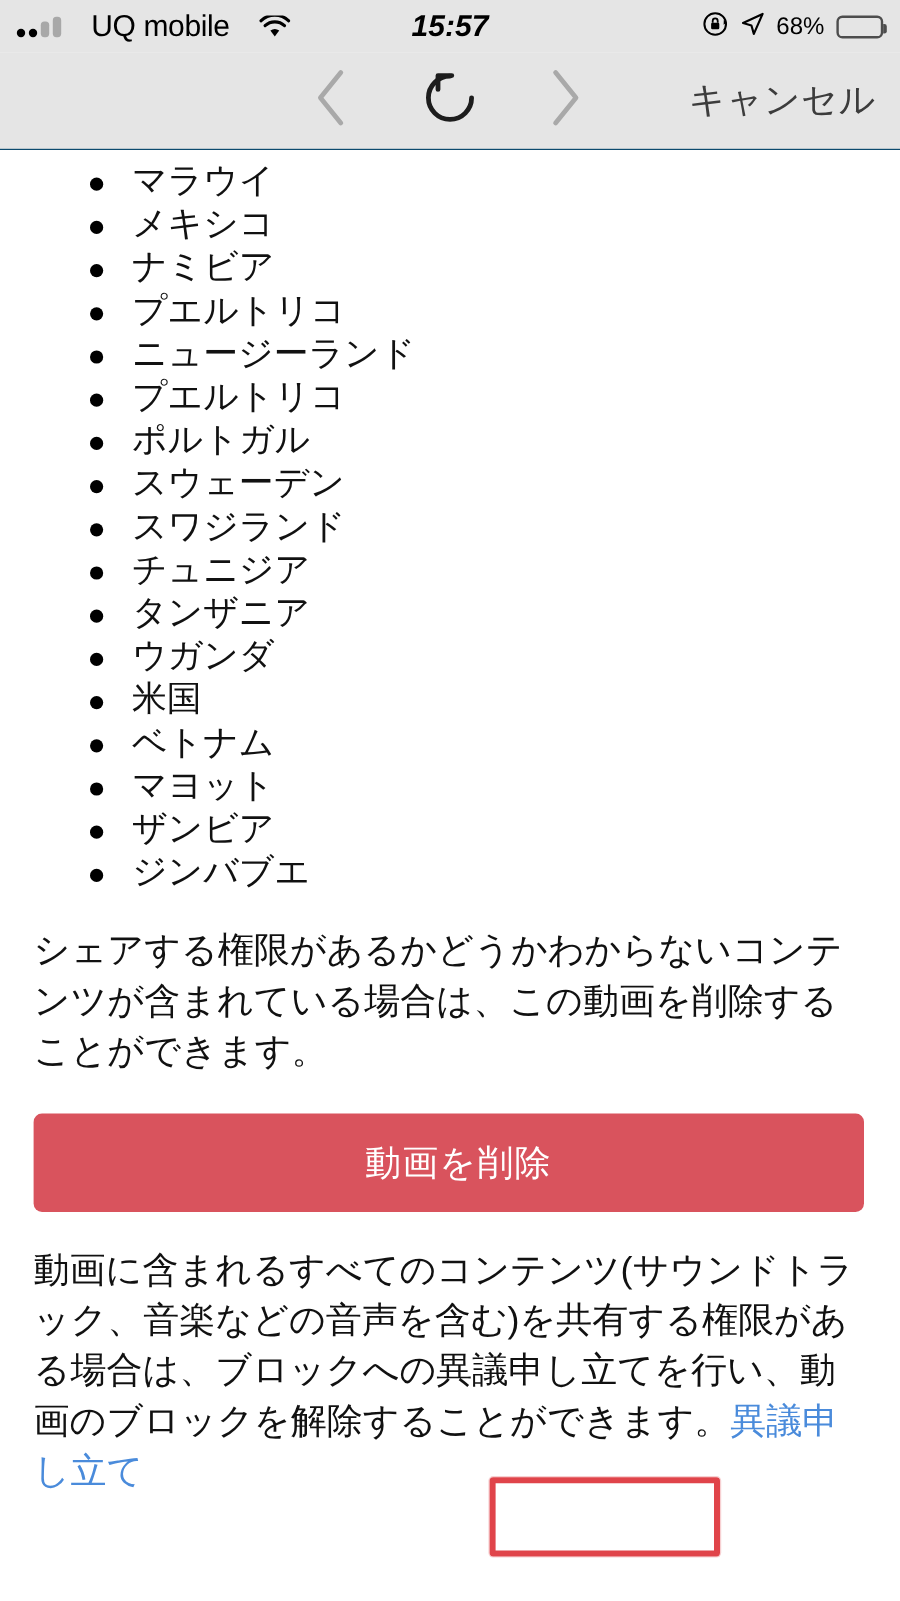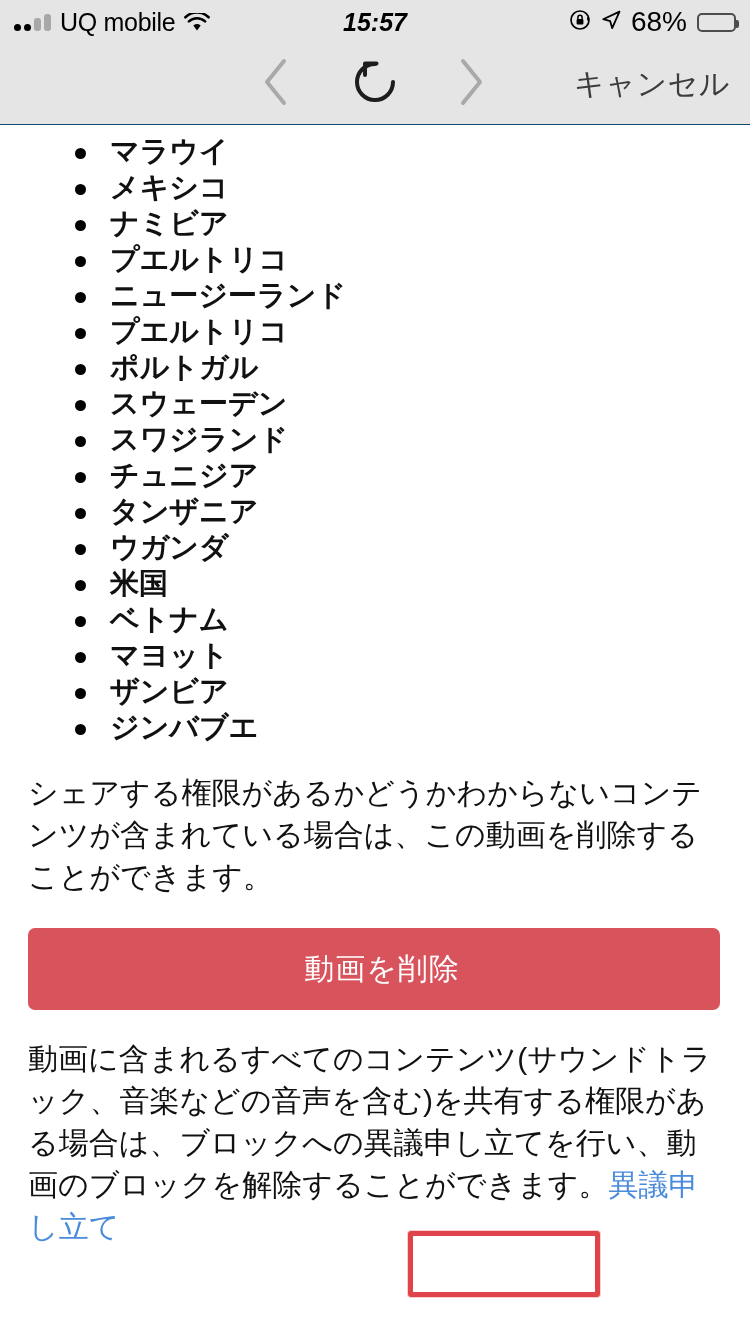--- a/index.html
+++ b/index.html
@@ -20,21 +20,21 @@
 
   
   .statusbar {
     position:absolute; top:0; left:0;
     width:750px; height:44px;
     background:#e5e5e5;
     display:flex; align-items:center;
     padding:0 14px;
     color:#000;
   }
-  .sb-left { display:flex; align-items:center; gap:9px; flex:0 0 auto; }
+  .sb-left { display:flex; align-items:center; gap:25px; flex:0 0 auto; }
   .sb-center {
     position:absolute; left:0; right:0; top:0; height:44px;
     display:flex; align-items:center; justify-content:center;
     pointer-events:none;
   }
   .sb-time { font-size:25px; font-weight:bold; letter-spacing:0px;font-style:italic; }
   .sb-right {
     margin-left:auto; display:flex; align-items:center; gap:10px;
     position:relative; z-index:2;
   }
@@ -42,21 +42,21 @@
 
   
   .signal { display:flex; align-items:flex-end; gap:3px; height:17px; }
   .signal i { display:block; width:7px; border-radius:50%; background:#000; }
   .signal i.b1 { height:7px; }
   .signal i.b2 { height:7px; }
   .signal i.b3 { height:13px; border-radius:3px; background:#a8a8a8; }
   .signal i.b4 { height:17px; border-radius:3px; background:#a8a8a8; }
 
   .wifi { width:26px; height:19px; position:relative; }
-  .battery-pct { font-size:28px; }
+  .battery-pct { font-size:20px; }
   .battery {
     width:39px; height:19px; border:2px solid #4d4d4d; border-radius:5px;
     position:relative; padding:2px;
   }
   .battery .fill { height:100%; background:#000; border-radius:2px; }
   .battery:after {
     content:""; position:absolute; right:-5px; top:5px;
     width:3px; height:8px; background:#4d4d4d; border-radius:0 2px 2px 0;
   }
 
@@ -82,21 +82,20 @@
     position:absolute; top:125px; left:0;
     width:750px; height:1209px;
     background:#ffffff;
     padding:0;
   }
 
   ul.country-list {
     list-style:none;
     margin:0; padding:0;
     padding-top:8px;
-    font-weight:bold;
   }
   ul.country-list li {
     position:relative;
     font-size:29px;
     line-height:36px;
     color:#111;
     padding-left:110px;
     white-space:nowrap;
   }
   ul.country-list li:before {

